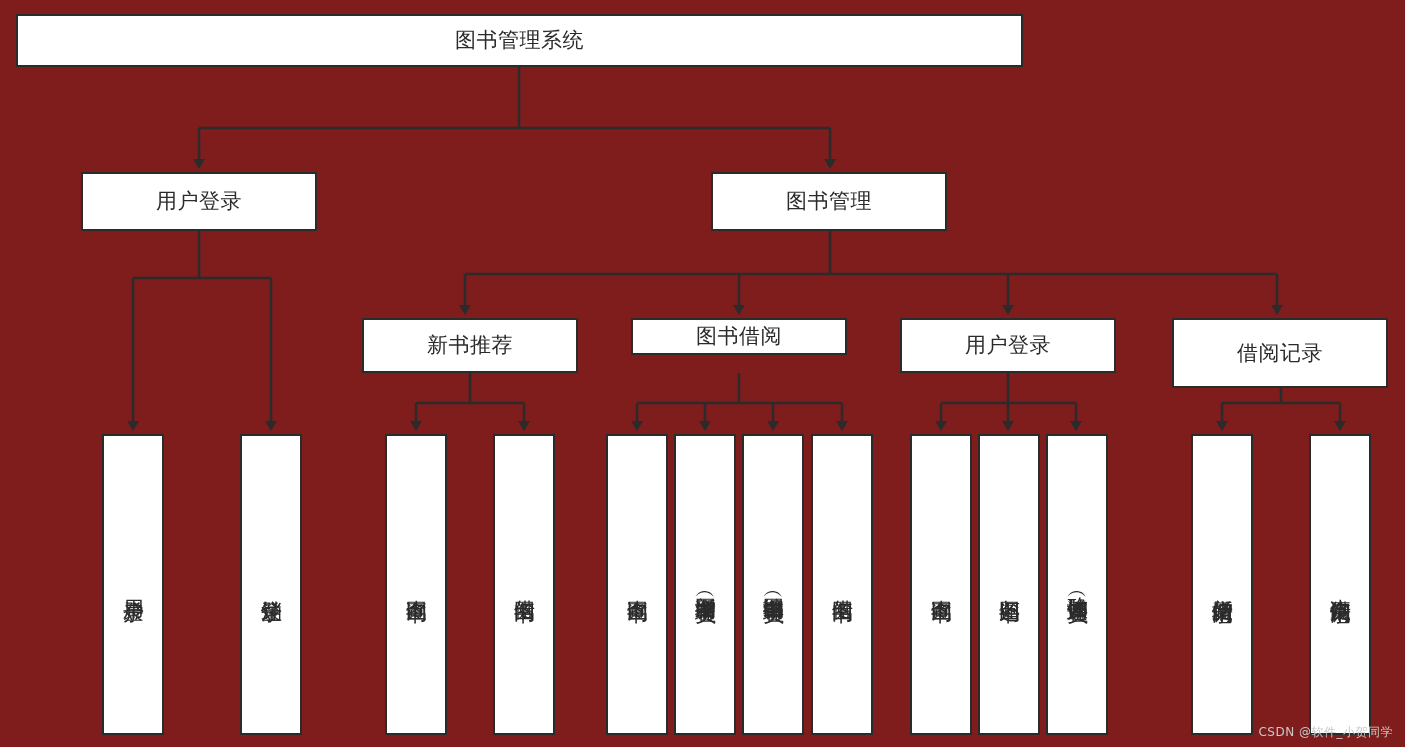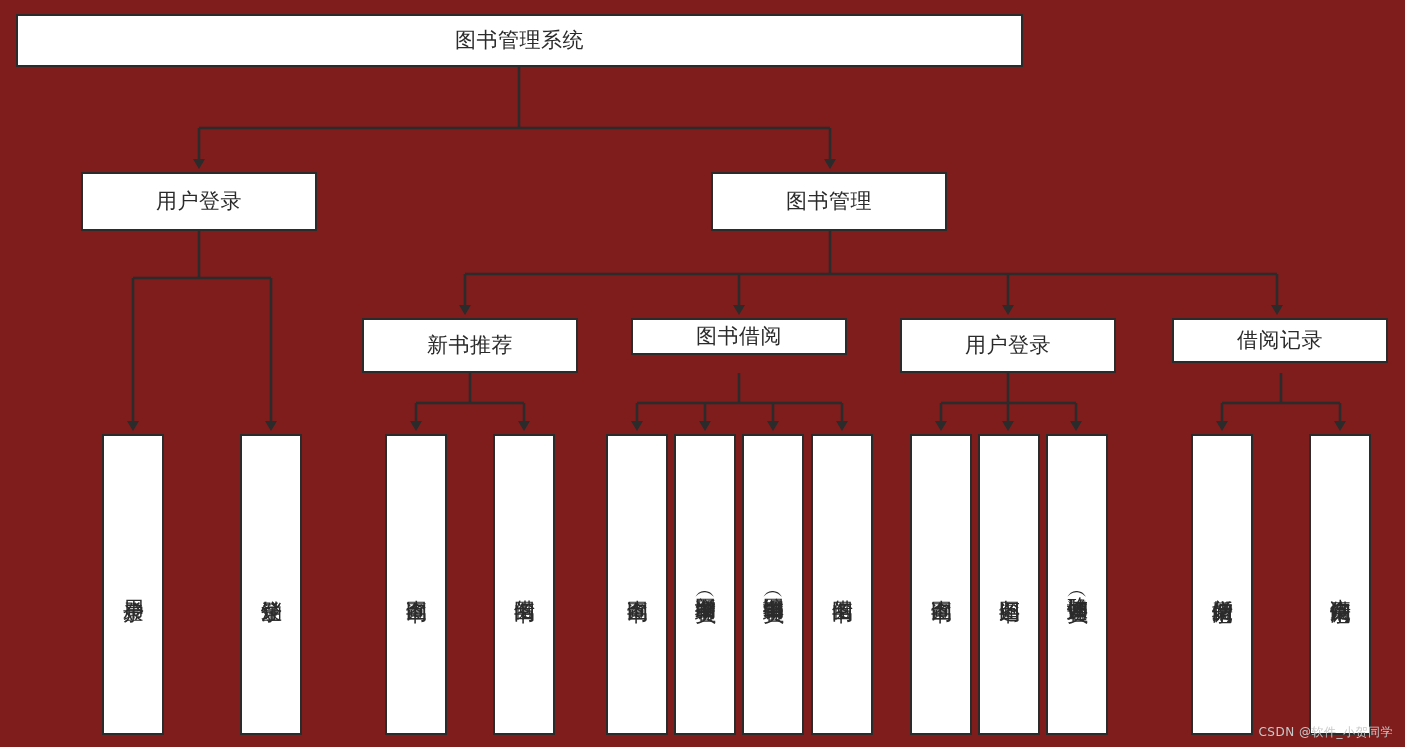--- a/index.html
+++ b/index.html
@@ -134,21 +134,21 @@
 
   <div class="node" style="left:362px; top:318px; width:216px; height:55px;">
     <span class="label">新书推荐</span>
   </div>
   <div class="node" style="left:631px; top:318px; width:216px; height:37px;">
     <span class="label">图书借阅</span>
   </div>
   <div class="node" style="left:900px; top:318px; width:216px; height:55px;">
     <span class="label">用户登录</span>
   </div>
-  <div class="node" style="left:1172px; top:318px; width:216px; height:45px;">
+  <div class="node" style="left:1172px; top:318px; width:216px; height:70px;">
     <span class="label">借阅记录</span>
   </div>
 
   <div class="node leaf" style="left:102px; top:434px; width:62px; height:301px;">
     <span class="label">用户登录</span>
   </div>
   <div class="node leaf" style="left:240px; top:434px; width:62px; height:301px;">
     <span class="label">注销登录</span>
   </div>
 

